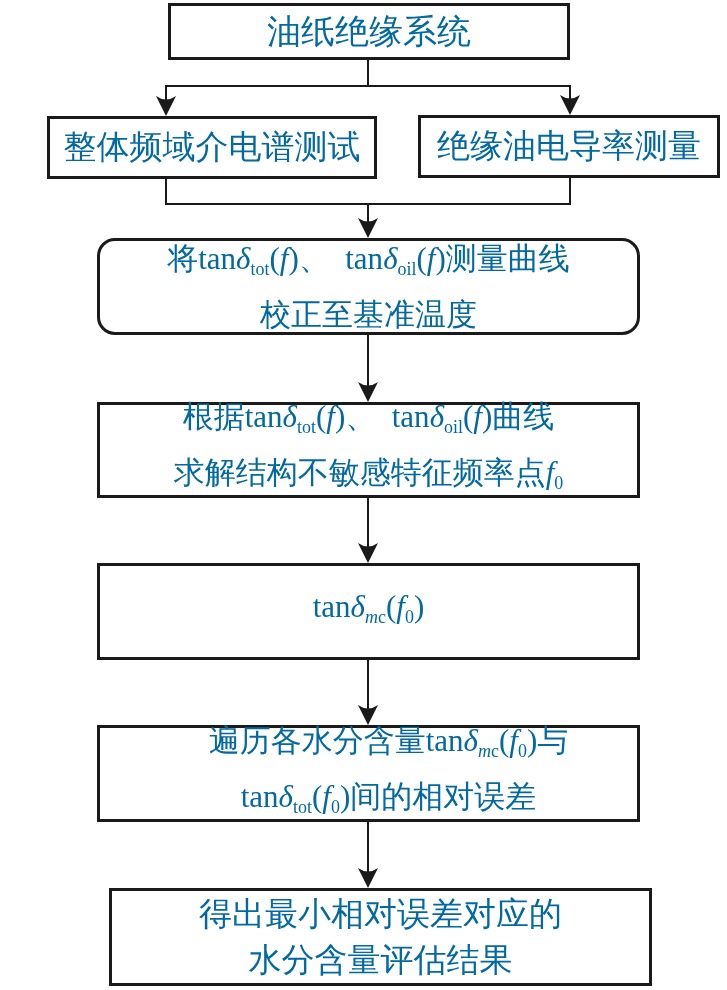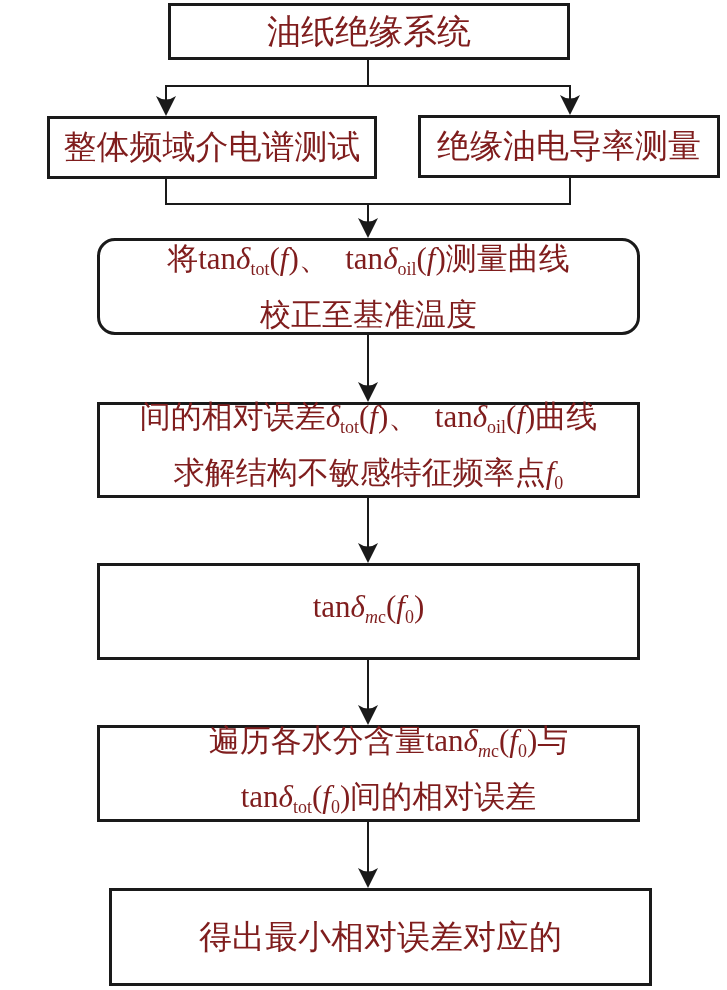--- a/index.html
+++ b/index.html
@@ -1,18 +1,18 @@
 <!DOCTYPE html>
 <html><head>
 <meta charset="utf-8">
 <style>
   html,body{margin:0;padding:0;background:#ffffff;}
   .canvas{
     position:relative;width:727px;height:990px;background:#ffffff;
-    font-family:"Liberation Serif","DejaVu Serif",serif;color:#7f1d1d;
+    font-family:"Liberation Serif","DejaVu Serif",serif;color:#0369a1;
     overflow:hidden;
   }
   .box{
     position:absolute;box-sizing:border-box;border:3px solid #1a1a1a;background:#ffffff;
     display:flex;flex-direction:column;align-items:center;justify-content:center;
     text-align:center;
   }
   .box .bline{white-space:nowrap;display:block;}
   .b1{left:168px;top:3px;width:402px;height:57px;font-size:34px;}
   .b2l{left:1px;top:116px;width:330px;height:63px;font-size:33px;margin-left:46px;}
@@ -49,35 +49,36 @@
   <div class="box b2r">
     <span class="bline">绝缘油电导率测量</span>
   </div>
 
   <div class="box bbig b3">
     <span class="bline"><span>将tan</span><span class="i">δ</span><span class="sub">tot</span><span>(</span><span class="i">f</span><span>)、 tan</span><span class="i">δ</span><span class="sub">oil</span><span>(</span><span class="i">f</span><span>)测量曲线</span></span>
     <span class="bline"><span>校正至基准温度</span></span>
   </div>
 
   <div class="box bbig b4">
-    <span class="bline"><span>间的相对误差</span><span class="i">δ</span><span class="sub">tot</span><span>(</span><span class="i">f</span><span>)、 tan</span><span class="i">δ</span><span class="sub">oil</span><span>(</span><span class="i">f</span><span>)曲线</span></span>
+    <span class="bline"><span>根据tan</span><span class="i">δ</span><span class="sub">tot</span><span>(</span><span class="i">f</span><span>)、 tan</span><span class="i">δ</span><span class="sub">oil</span><span>(</span><span class="i">f</span><span>)曲线</span></span>
     <span class="bline"><span>求解结构不敏感特征频率点</span><span class="i">f</span><span class="sub">0</span></span>
   </div>
 
   <div class="box bbig b5">
     <span class="bline"><span>tan</span><span class="i">δ</span><span class="subi">m</span><span class="sub">c</span><span>(</span><span class="i">f</span><span class="sub">0</span><span>)</span></span>
   </div>
 
   <div class="box bbig b6">
     <span class="bline"><span>遍历各水分含量tan</span><span class="i">δ</span><span class="subi">m</span><span class="sub">c</span><span>(</span><span class="i">f</span><span class="sub">0</span><span>)与</span></span>
     <span class="bline"><span>tan</span><span class="i">δ</span><span class="sub">tot</span><span>(</span><span class="i">f</span><span class="sub">0</span><span>)间的相对误差</span></span>
   </div>
 
   <div class="box bbig b7">
     <span class="bline"><span>得出最小相对误差对应的</span></span>
+    <span class="bline"><span>水分含量评估结果</span></span>
   </div>
 
   <div class="cline" style="left:367px;top:60px;width:2px;height:27px;"></div>
   <div class="cline" style="left:165px;top:85px;width:406px;height:2px;"></div>
 
   <div class="cline" style="left:165px;top:85px;width:2px;height:15px;"></div>
   <svg class="ah" style="left:156px;top:96px;" viewBox="0 0 20 20">
       <path d="M10 20 L0 0 Q10 7 20 0 Z"></path>
     </svg>
 

